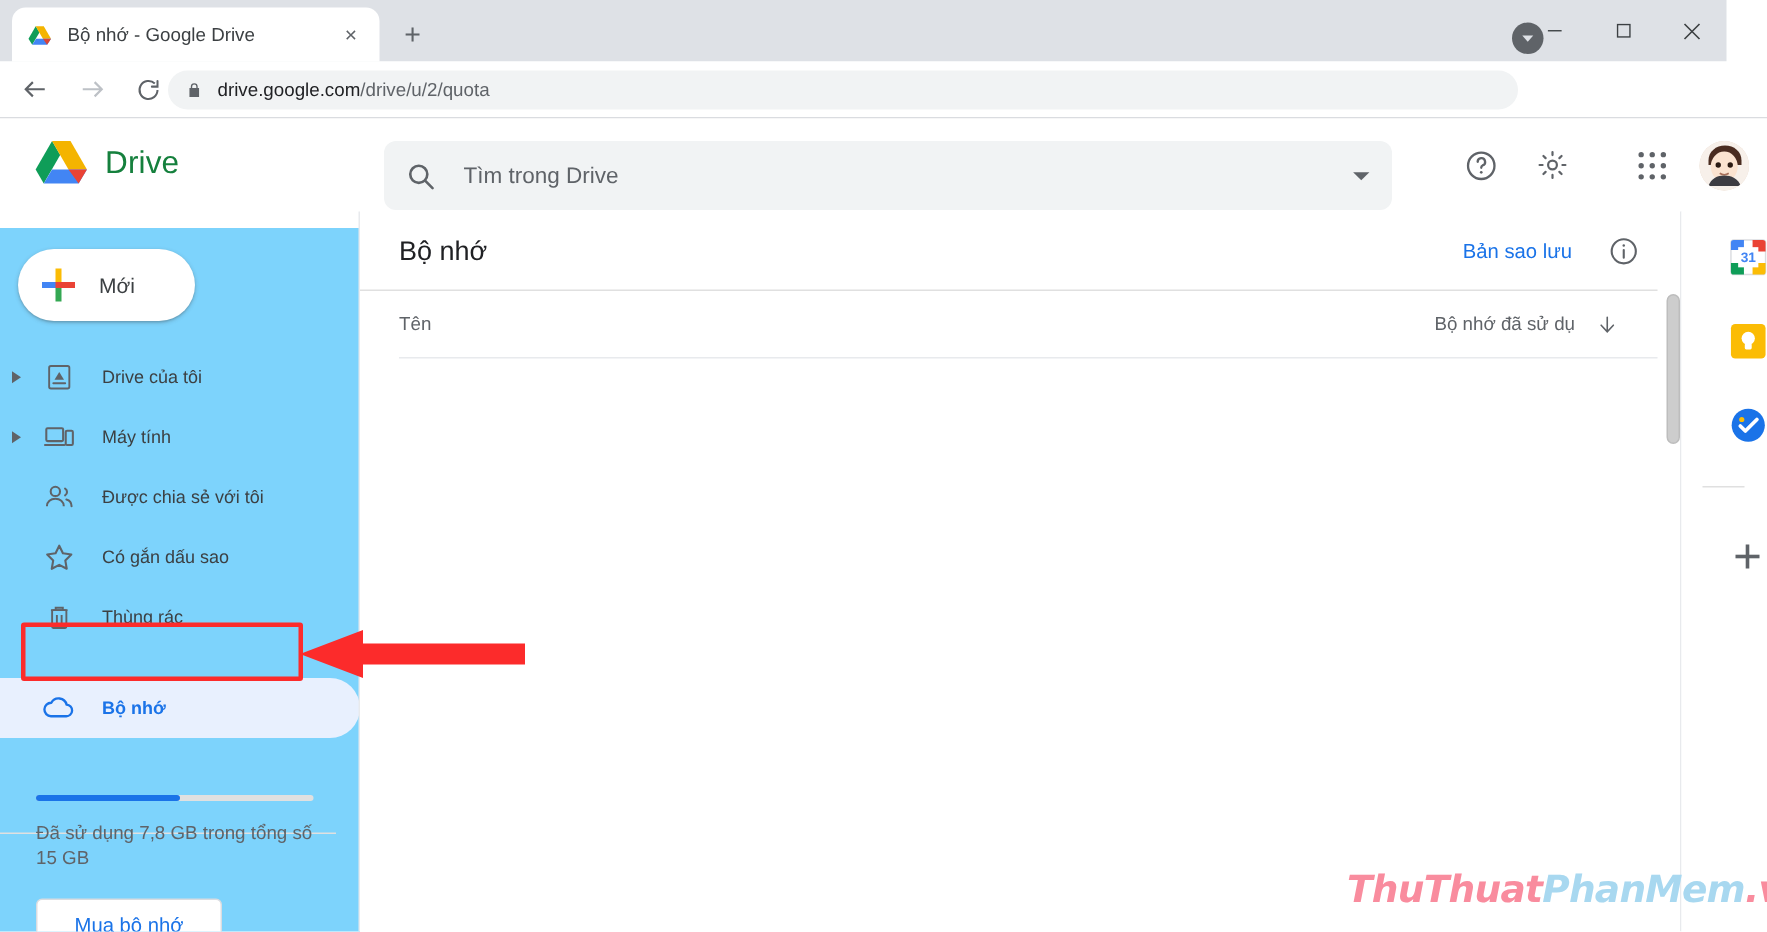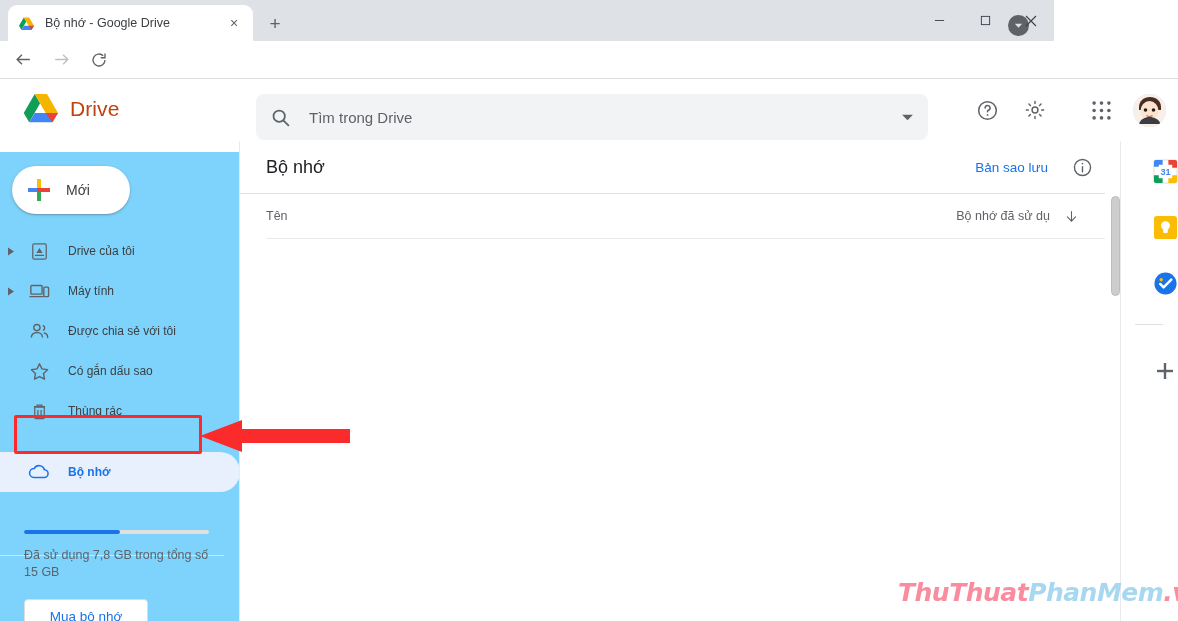--- a/index.html
+++ b/index.html
@@ -6,21 +6,21 @@
   html, body {
     width: 1178px; height: 621px;
     font-family: "Liberation Sans", sans-serif;
     background: #ffffff;
     overflow: hidden;
   }
   #app { position: relative; width: 1178px; height: 621px; background:#fff; }
 
   
   .chrome-tabstrip {
-    position: absolute; left: 0; top: 0; width: 1054px; height: 41px;
+    position: absolute; left: 0; top: 0; width: 1151px; height: 41px;
     background: #dee1e6;
   }
   .tab {
     position: absolute; left: 8px; top: 5px; width: 245px; height: 36px;
     background: #fff; border-radius: 9px 9px 0 0;
     display: flex; align-items: center; padding: 0 10px;
   }
   .tab-favicon { width: 17px; height: 17px; flex: 0 0 17px; position: relative; margin-right: 10px; }
   .tab-title {
     flex: 1; font-size: 12.5px; color: #3c4043; white-space: nowrap;
@@ -71,21 +71,21 @@
   }
   .chrome-sep { position: absolute; left: 0; top: 78px; width: 1178px; height: 1px; background: #dadce0; }
 
   
   .drive-header {
     position: absolute; left: 0; top: 79px; width: 1178px; height: 62px;
     background: #fff; display: flex; align-items: center;
   }
   .drive-brand { position: absolute; left: 22px; top: 92px; display: flex; align-items: center; }
   .drive-logo { width: 38px; height: 34px; margin-right: 10px; }
-  .drive-name { font-size: 21px; color: #c2410c; letter-spacing: .1px; }
+  .drive-name { font-size: 21px; color: #15803d; letter-spacing: .1px; }
 
   .search-box {
     position: absolute; left: 256px; top: 94px; width: 672px; height: 46px;
     background: #f1f3f4; border-radius: 8px; display: flex; align-items: center; padding: 0 14px;
   }
   .search-icon { margin-right: 18px; display: flex; color:#5f6368; }
   .search-input {
     flex: 1; border: none; background: transparent; outline: none;
     font-size: 15px; color: #5f6368; font-family: inherit;
   }
@@ -240,20 +240,28 @@
     <div class="nav-btn">
       <svg width="19" height="19" viewBox="0 0 24 24" fill="none" stroke="#bdc1c6" stroke-width="1.8">
           <path d="M4 12h16M14 6l6 6-6 6"></path>
         </svg>
     </div>
     <div class="nav-btn">
       <svg width="18" height="18" viewBox="0 0 24 24" fill="none" stroke="#5f6368" stroke-width="1.8">
         <path d="M20 12a8 8 0 1 1-2.4-5.7"></path>
           <path d="M20 4v5h-5" stroke-linecap="round"></path>
       </svg>
+    </div>
+    <div class="omnibox">
+      <span class="omnibox-lock">
+        <svg width="11" height="12" viewBox="0 0 24 24" fill="#5f6368">
+            <path d="M17 9V7a5 5 0 0 0-10 0v2H5v13h14V9h-2zm-8-2a3 3 0 0 1 6 0v2H9V7z"></path>
+          </svg>
+      </span>
+      <span class="omnibox-url"><b>drive.google.com</b><span>/drive/u/2/quota</span></span>
     </div>
     <div class="tb-icons">
       <div class="tb-icon">
         <svg width="16" height="16" viewBox="0 0 24 24" fill="none" stroke="#5f6368" stroke-width="1.7">
             <path d="M12 3v12m0 0l-4-4m4 4l4-4M4 19h16"></path>
           </svg>
       </div>
       <div class="tb-icon">
         <svg width="17" height="17" viewBox="0 0 24 24" fill="none" stroke="#5f6368" stroke-width="1.6">
             <path d="M12 3l2.7 5.6 6.1.9-4.4 4.3 1 6.1-5.4-2.9-5.4 2.9 1-6.1L3.2 9.5l6.1-.9z"></path>

